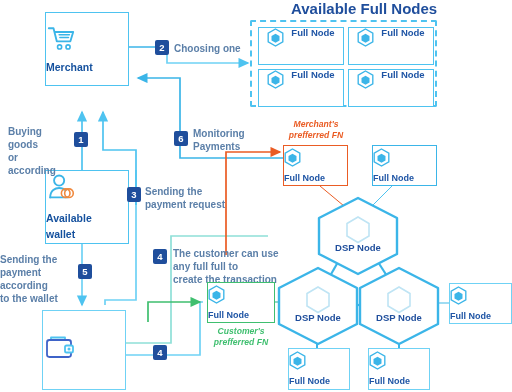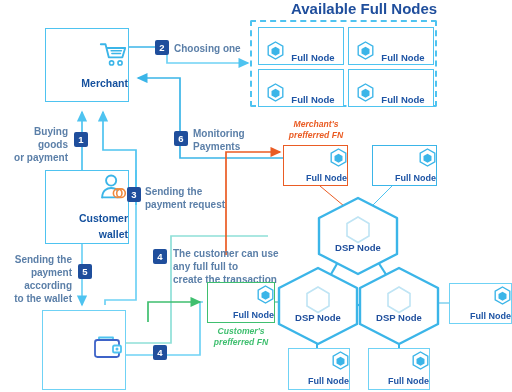--- a/index.html
+++ b/index.html
@@ -3,21 +3,21 @@
 <meta charset="utf-8">
 <style>
   html,body{margin:0;padding:0;background:#ffffff;}
   body{width:512px;height:392px;overflow:hidden;
        font-family:"Liberation Sans","DejaVu Sans",sans-serif;}
   #stage{position:relative;width:512px;height:392px;}
 
   svg#wires{position:absolute;left:0;top:0;width:512px;height:392px;}
 
   .node-box{position:absolute;box-sizing:border-box;display:flex;
-            flex-direction:column;align-items:flex-end;justify-content:center;
+            flex-direction:column;align-items:flex-start;justify-content:center;
             background:#ffffff;}
   .lbl{color:#1f4e9c;font-weight:bold;line-height:1.12;text-align:center;}
 
   
   .actor{border:1.6px solid #4ec3f0;width:84px;height:74px;gap:6px;}
   .actor .lbl{font-size:10.5px;color:#15519e;}
 
   
   .fn-h{border:1.6px solid #4ec3f0;flex-direction:row;gap:7px;
         width:86px;height:38px;}
@@ -35,21 +35,21 @@
 
   .title{position:absolute;color:#1f4e9c;font-weight:bold;font-size:15px;}
 
   .cap{position:absolute;font-size:8.6px;line-height:1.25;color:#5b9bd5;
        font-weight:bold;text-align:center;font-style:italic;}
   .cap.orange{color:#ea5c24;}
   .cap.green{color:#3fbf6f;text-align:center;}
 
   .step-txt{position:absolute;font-size:10px;line-height:1.3;
             color:#5b7fa8;font-weight:bold;}
-  .step-txt.r{text-align:right;}
+  .step-txt.r{}
 
   .badge{position:absolute;width:14px;height:15px;background:#1f4e9c;
          color:#ffffff;font-size:9.5px;font-weight:bold;border-radius:2px;
          display:flex;align-items:center;justify-content:center;}
 
   .hexnode{position:absolute;width:92px;height:82px;}
   .hexnode .hexlabel{position:absolute;left:0;right:0;top:47px;
         text-align:center;font-size:9.5px;font-weight:bold;color:#1f4e9c;}
 </style>
 </head>
@@ -158,21 +158,21 @@
   <div class="node-box fn-h" style="left:348px;top:69px;">
     <span>
       <svg width="17" height="19" viewBox="0 0 20 22">
           <path d="M10 1 L18.6 6 L18.6 16 L10 21 L1.4 16 L1.4 6 Z" fill="none" stroke="#3bb5e8" stroke-width="1.6"></path>
           <path d="M10 6.5 L14.7 9.2 L14.7 14.6 L10 17.3 L5.3 14.6 L5.3 9.2 Z" fill="#3bb5e8"></path>
         </svg>
     </span>
     <span class="lbl">Full Node</span>
   </div>
 
-  <div class="node-box actor" style="left:45px;top:28px;padding-left:44px;">
+  <div class="node-box actor" style="left:45px;top:12px;">
     <span>
       <svg width="30" height="27" viewBox="0 0 32 28">
         <path d="M3 3 L8 3 L11.5 17 L26 17 L29 7 L9.5 7" fill="none" stroke="#3bb5e8" stroke-width="2" stroke-linecap="round" stroke-linejoin="round"></path>
         <path d="M14 10 L25 10 M14.8 13 L24 13" stroke="#3bb5e8" stroke-width="1.6" stroke-linecap="round"></path>
         <circle cx="14.5" cy="23" r="2.2" fill="none" stroke="#3bb5e8" stroke-width="1.7"></circle>
         <circle cx="23.5" cy="23" r="2.2" fill="none" stroke="#3bb5e8" stroke-width="1.7"></circle>
       </svg>
     </span>
     <span class="lbl">Merchant</span>
   </div>
@@ -180,38 +180,38 @@
   <div class="node-box actor" style="left:45px;top:170px;">
     <span>
       <svg width="30" height="30" viewBox="0 0 32 32">
         <circle cx="14" cy="8" r="5.4" fill="none" stroke="#3bb5e8" stroke-width="2"></circle>
         <path d="M4.5 26 C4.5 18.5 10 16 14 16 C17 16 19.5 17 21 18.6" fill="none" stroke="#3bb5e8" stroke-width="2" stroke-linecap="round"></path>
         <path d="M4.5 26 L23 26" fill="none" stroke="#3bb5e8" stroke-width="2" stroke-linecap="round"></path>
         <circle cx="21" cy="21.5" r="4.6" fill="none" stroke="#f0893e" stroke-width="1.7"></circle>
         <circle cx="24.5" cy="21.5" r="4.6" fill="none" stroke="#f0893e" stroke-width="1.7"></circle>
       </svg>
     </span>
-    <span class="lbl">Customer</span>
+    <span class="lbl">Available</span>
     <span class="lbl" style="margin-top:-2px;">wallet</span>
   </div>
 
   <div class="node-box actor" style="left:42px;top:310px;height:80px;border-color:#6fd2f5;">
     <span>
       <svg width="34" height="30" viewBox="0 0 34 30">
         <path d="M8 7 L8 4.5 L22 4.5 L22 7" fill="none" stroke="#4ec3f0" stroke-width="1.8" stroke-linejoin="round"></path>
         <rect x="4" y="7" width="24" height="17" rx="2.4" fill="none" stroke="#3e63c8" stroke-width="1.8"></rect>
         <rect x="22" y="12.5" width="8" height="7" rx="1.6" fill="#ffffff" stroke="#4ec3f0" stroke-width="1.8"></rect>
         <circle cx="26" cy="16" r="1.5" fill="#4ec3f0"></circle>
       </svg>
     </span>
   </div>
 
   <div class="step-txt r" style="left:8px;top:125px;width:60px;">
     <div>Buying goods</div>
-    <div>or payment</div>
+    <div>or according</div>
   </div>
   <div class="badge" style="left:74px;top:132px;">1</div>
 
   <div class="badge" style="left:155px;top:40px;">2</div>
   <div class="step-txt" style="left:174px;top:42px;width:80px;">Choosing one</div>
 
   <div class="badge" style="left:127px;top:187px;">3</div>
   <div class="step-txt" style="left:145px;top:185px;width:86px;">
     <div>Sending the</div>
     <div>payment request</div>

